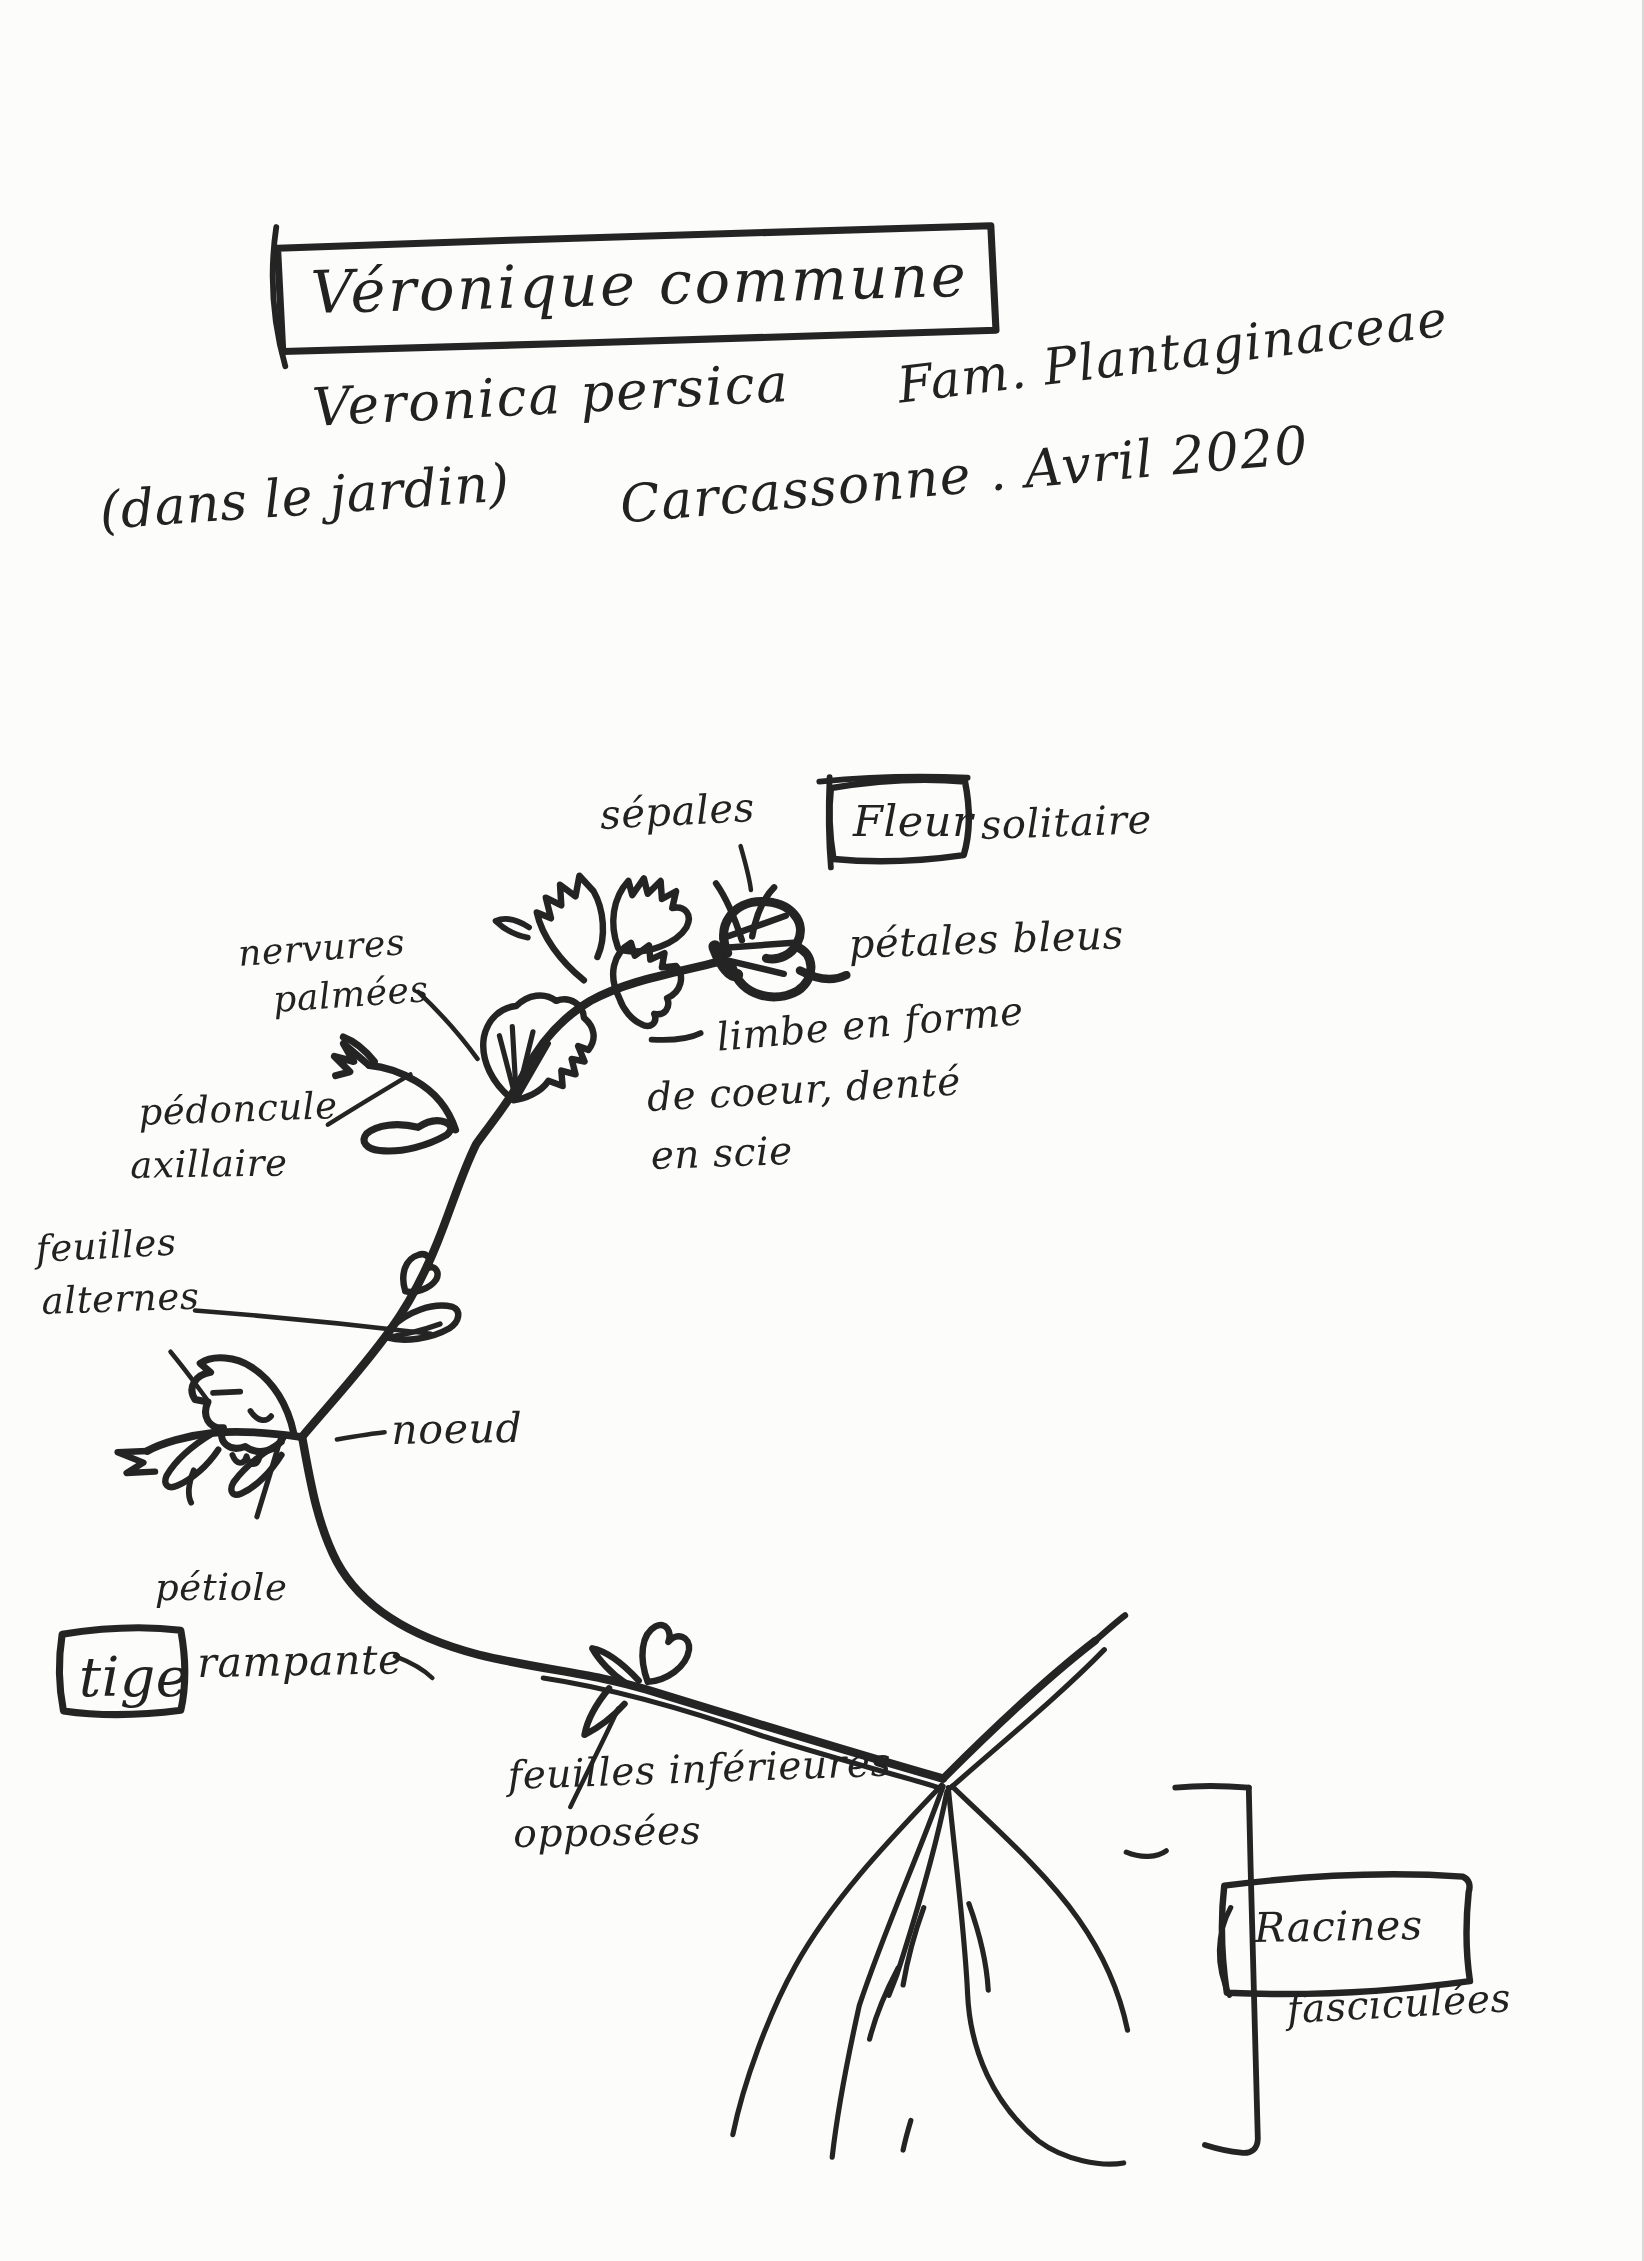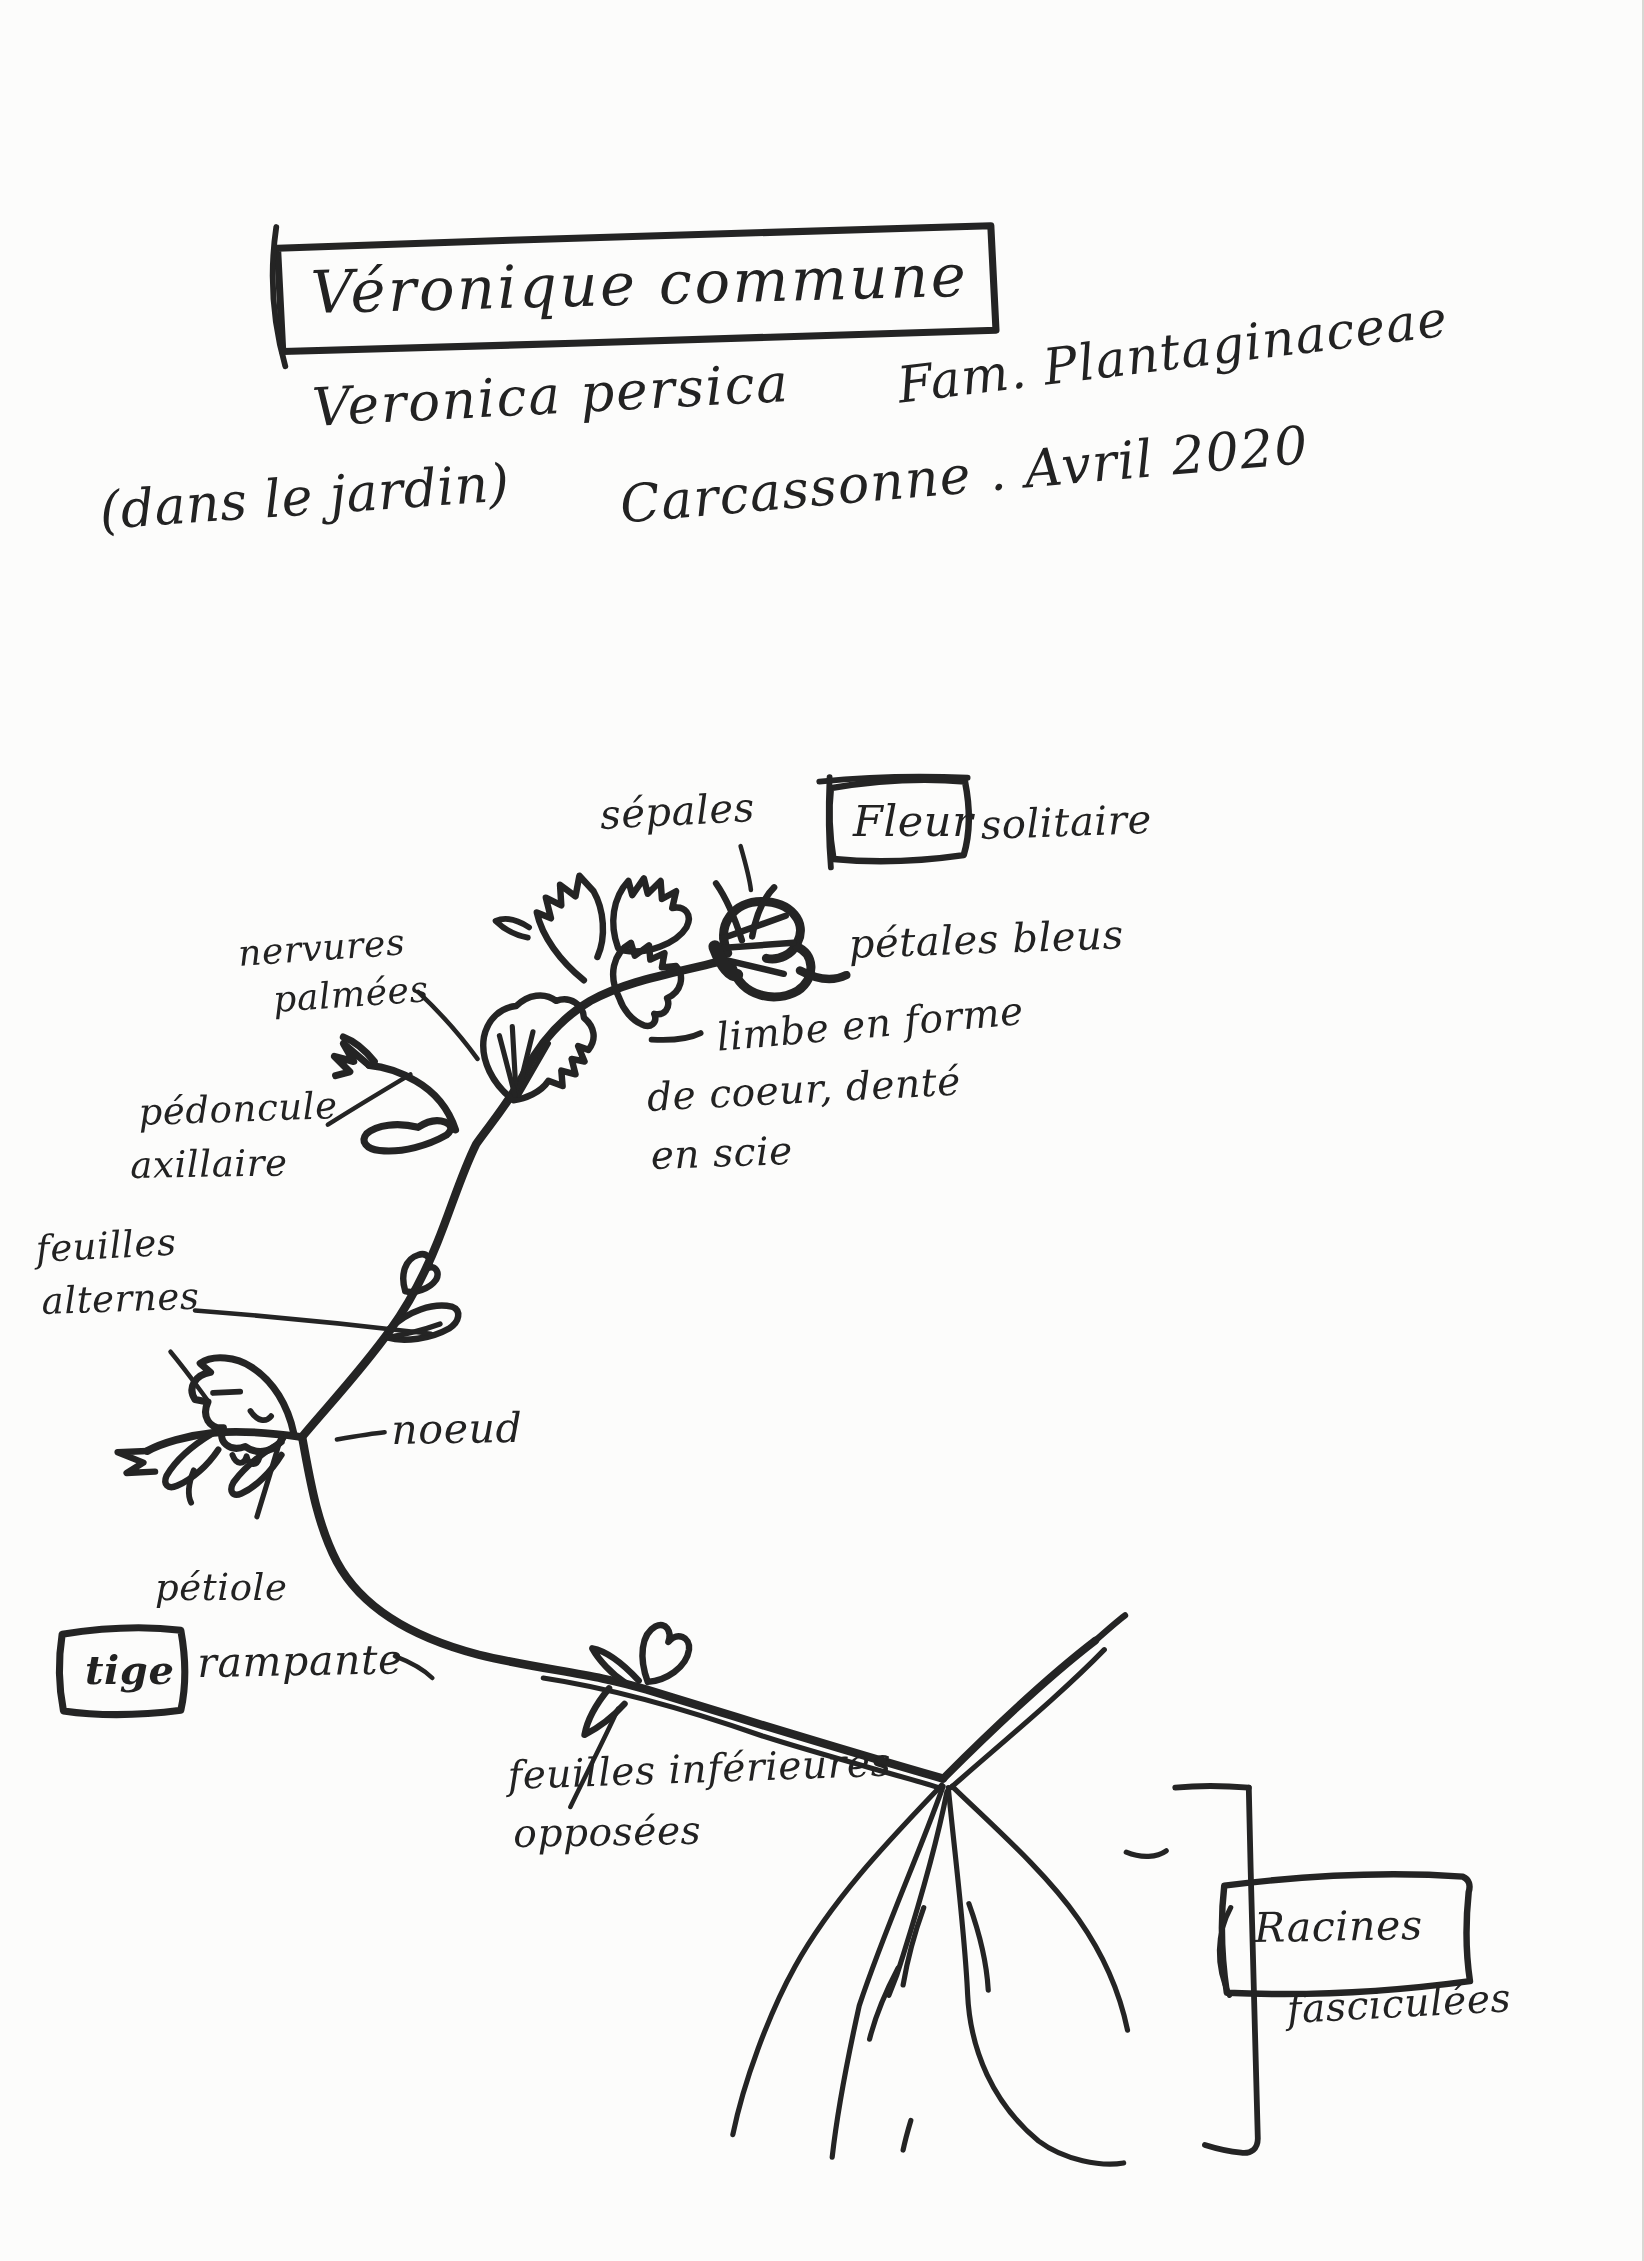--- a/index.html
+++ b/index.html
@@ -180,21 +180,21 @@
 
   <div class="hw t-lab" style="left:138px;top:1094px;font-size:37px;transform:rotate(-2deg);">pédoncule</div>
   <div class="hw t-lab" style="left:130px;top:1147px;font-size:37px;transform:rotate(-1deg);">axillaire</div>
 
   <div class="hw t-lab" style="left:35px;top:1231px;font-size:37px;transform:rotate(-3deg);">feuilles</div>
   <div class="hw t-lab" style="left:41px;top:1283px;font-size:37px;transform:rotate(-2deg);">alternes</div>
 
   <div class="hw t-lab" style="left:391px;top:1410px;font-size:41px;transform:rotate(-1deg);">noeud</div>
   <div class="hw t-lab" style="left:155px;top:1545px;font-size:37px;margin-top:24px;">pétiole</div>
 
-  <div class="hw t-lab" style="left:85px;top:1650px;font-size:40px;font-weight:bold;">tige</div>
+  <div class="hw t-lab" style="left:79px;top:1650px;font-size:55px;">tige</div>
   <div class="hw t-lab" style="left:197px;top:1643px;font-size:41px;transform:rotate(-1deg);">rampante</div>
 
   <div class="hw t-lab" style="left:507px;top:1756px;font-size:39px;transform:rotate(-2deg);">feuilles inférieures</div>
   <div class="hw t-lab" style="left:513px;top:1814px;font-size:39px;transform:rotate(-1deg);">opposées</div>
 
   <div class="hw t-lab" style="left:1254px;top:1908px;font-size:41px;transform:rotate(-1deg);">Racines</div>
   <div class="hw t-lab" style="left:1286px;top:1990px;font-size:39px;transform:rotate(-3deg);">fasciculées</div>
 
   <div class="edge"></div>
 </div>

